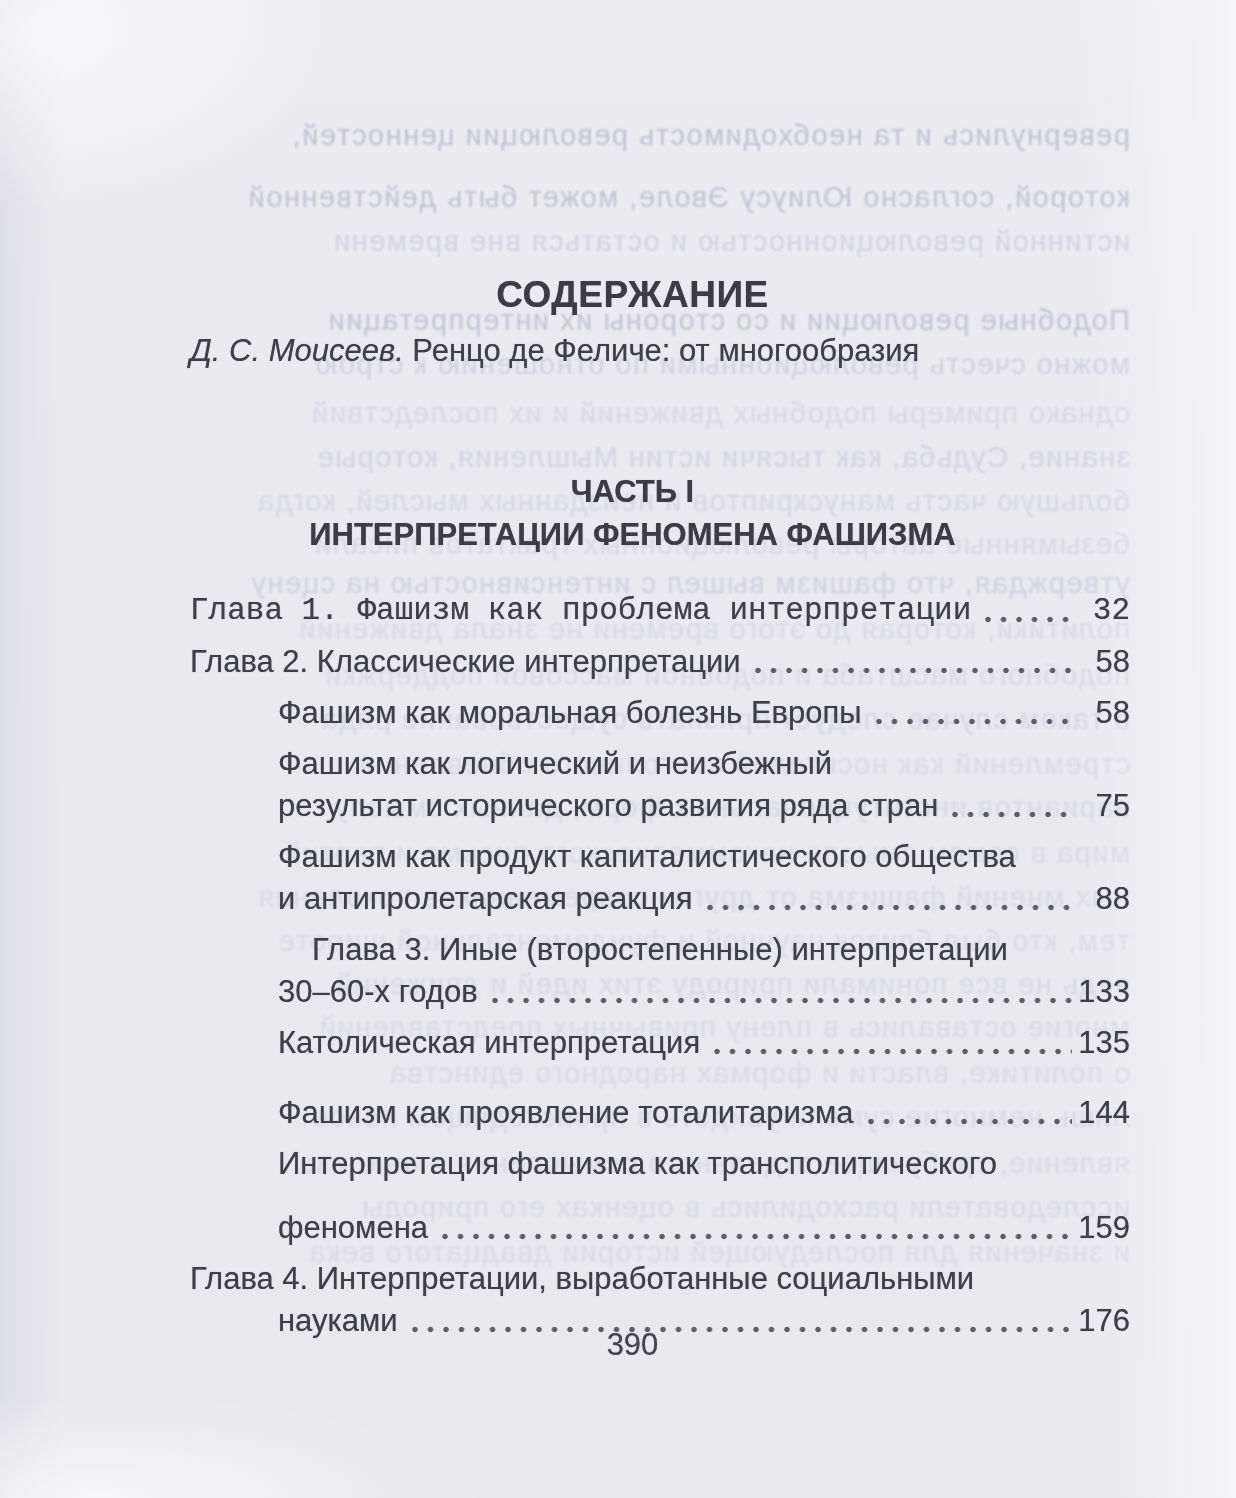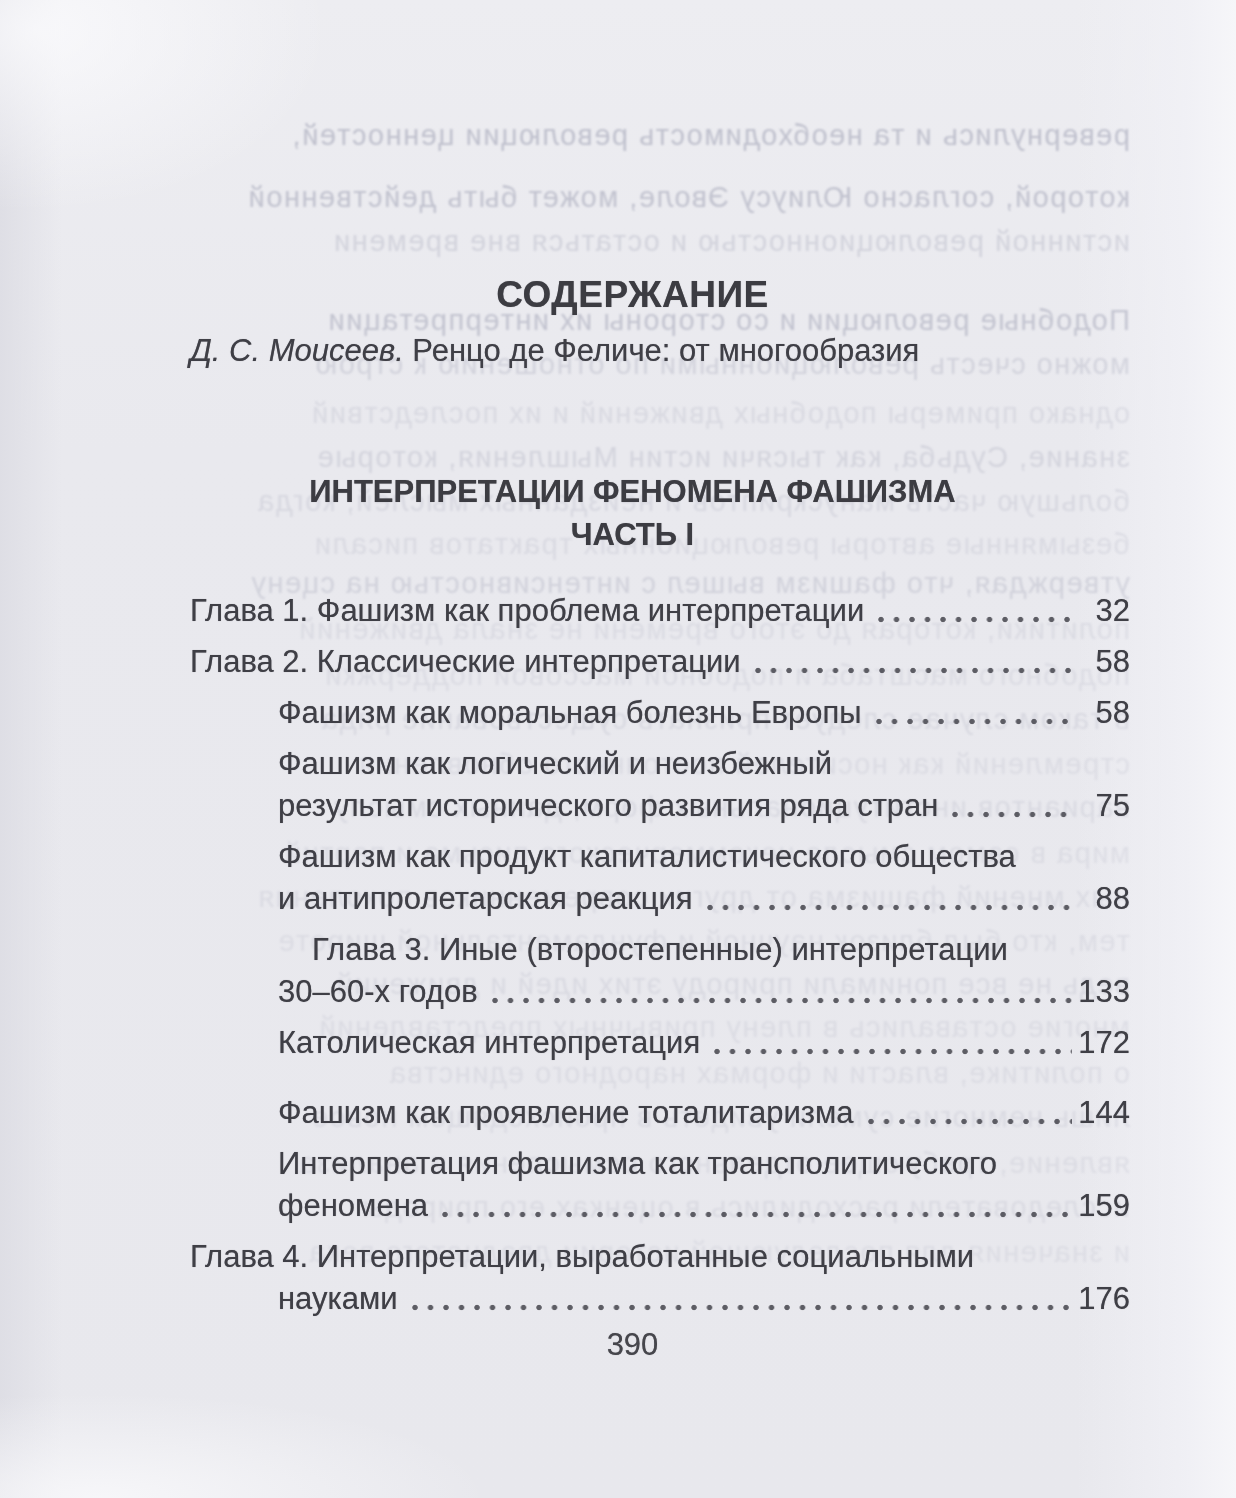--- a/index.html
+++ b/index.html
@@ -107,27 +107,27 @@
 
     <div class="intro-entry entry">
       <div class="line">
         <span class="txt">
           <em class="author">Д. С. Моисеев.</em><span> Ренцо де Феличе: от многообразия</span>
         </span>
       </div>
     </div>
 
     <div class="part-header">
+      <div>ЧАСТЬ I</div>
       <div>ИНТЕРПРЕТАЦИИ ФЕНОМЕНА ФАШИЗМА</div>
-      <div>ЧАСТЬ I</div>
     </div>
 
     <div class="toc-list">
         <div class="entry">
-          <div class="line" style="padding-left: 0px;">
+          <div class="line" style="padding-left: 0px; font-family: Liberation Mono, monospace;">
             <span class="txt">Глава 1. Фашизм как проблема интерпретации</span>
             <span class="dots"></span>
             <span class="pg">32</span>
           </div>
         </div>
         <div class="entry">
           <div class="line" style="padding-left: 0px;">
             <span class="txt">Глава 2. Классические интерпретации</span>
             <span class="dots"></span>
             <span class="pg">58</span>
@@ -167,35 +167,35 @@
           <div class="line" style="padding-left: 88px;">
             <span class="txt">30–60-х годов</span>
             <span class="dots"></span>
             <span class="pg">133</span>
           </div>
         </div>
         <div class="entry">
           <div class="line" style="padding-left: 88px;">
             <span class="txt">Католическая интерпретация</span>
             <span class="dots"></span>
-            <span class="pg">172</span>
+            <span class="pg">135</span>
           </div>
         </div>
         <div class="entry">
           <div class="line" style="padding-left: 88px; margin-top: 28px;">
             <span class="txt">Фашизм как проявление тоталитаризма</span>
             <span class="dots"></span>
             <span class="pg">144</span>
           </div>
         </div>
         <div class="entry">
           <div class="line" style="padding-left: 88px;">
             <span class="txt">Интерпретация фашизма как трансполитического</span>
           </div>
-          <div class="line" style="padding-left: 88px;">
+          <div class="line" style="padding-left: 88px; margin-top: 22px;">
             <span class="txt">феномена</span>
             <span class="dots"></span>
             <span class="pg">159</span>
           </div>
         </div>
         <div class="entry">
           <div class="line" style="padding-left: 0px; margin-top: 8px;">
             <span class="txt">Глава 4. Интерпретации, выработанные социальными</span>
           </div>
           <div class="line" style="padding-left: 88px;">

